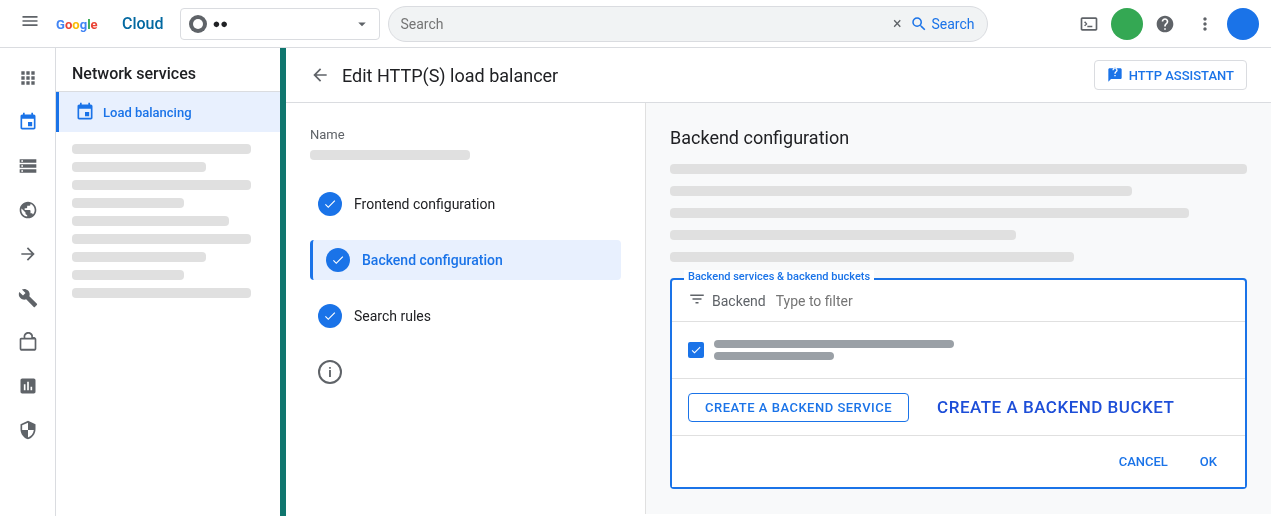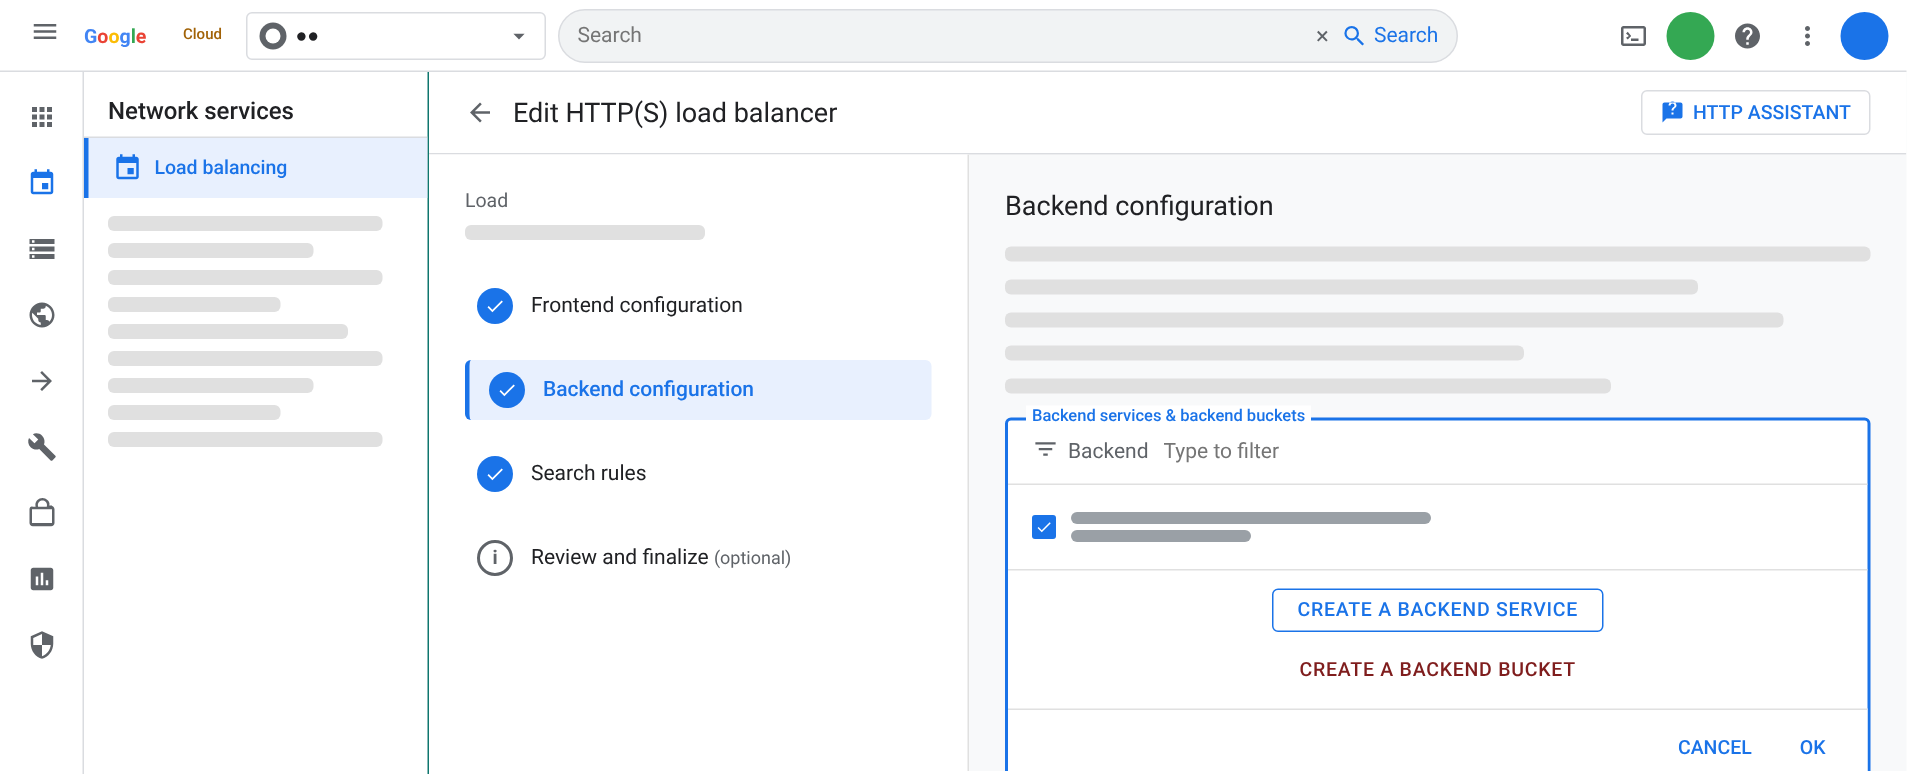--- a/index.html
+++ b/index.html
@@ -45,21 +45,21 @@
       display: flex; flex-direction: column; padding: 8px 0; overflow: hidden;
       flex-shrink: 0;
     }
     .sidebar-icon { width: 56px; height: 44px; display: flex; align-items: center; justify-content: center; cursor: pointer; color: #5f6368; }
     .sidebar-icon svg { width: 20px; height: 20px; fill: #5f6368; }
     .sidebar-icon.active { color: #1a73e8; }
     .sidebar-icon.active svg { fill: #1a73e8; }
 
     
     .left-nav {
-      width: 230px; background: #fff; border-right: 1px solid #0f766e;
+      width: 230px; background: #fff; border-right: 6px solid #0f766e;
       overflow-y: auto; flex-shrink: 0;
     }
     .left-nav-header {
       padding: 16px 16px 8px; font-size: 16px; font-weight: 500; color: #202124;
       border-bottom: 1px solid #dadce0;
     }
     .left-nav-item {
       display: flex; align-items: center; padding: 10px 16px; cursor: pointer;
       color: #5f6368; font-size: 13px; gap: 8px;
     }
@@ -161,30 +161,29 @@
     .checkbox-checked svg { width: 12px; height: 12px; fill: white; }
     .item-bar-group { display: flex; flex-direction: column; gap: 4px; flex: 1; }
     .item-bar { height: 8px; background: #9aa0a6; border-radius: 4px; }
     .item-bar.wide { width: 240px; }
     .item-bar.narrow { width: 120px; }
 
     
     .action-row {
       display: flex; align-items: center; gap: 12px; padding: 12px 16px;
       border-top: 1px solid #e0e0e0;
-      flex-direction: column;
     }
     .btn-outline {
       border: 1px solid #1a73e8; color: #1a73e8; background: #fff;
       padding: 6px 16px; border-radius: 4px; font-size: 13px; font-weight: 500;
       cursor: pointer; text-transform: uppercase; letter-spacing: 0.5px;
     }
     .btn-text {
-      border: none; color: #7f1d1d; background: transparent;
-      padding: 6px 16px; border-radius: 4px; font-size: 13px; font-weight: 500;
+      border: none; color: #1d4ed8; background: transparent;
+      padding: 6px 16px; border-radius: 4px; font-size: 17px; font-weight: 500;
       cursor: pointer; text-transform: uppercase; letter-spacing: 0.5px;
     }
 
     
     .footer-row {
       display: flex; justify-content: flex-end; align-items: center; gap: 8px;
       padding: 12px 16px; border-top: 1px solid #e0e0e0; background: #fff;
     }
     .btn-cancel { color: #1a73e8; background: transparent; border: none; font-size: 13px; font-weight: 500; cursor: pointer; padding: 6px 12px; text-transform: uppercase; }
     .btn-ok { color: #1a73e8; background: transparent; border: none; font-size: 13px; font-weight: 500; cursor: pointer; padding: 6px 12px; text-transform: uppercase; }
@@ -201,21 +200,21 @@
     <svg width="20" height="20" viewBox="0 0 24 24" fill="#5f6368">
         <path d="M3 18h18v-2H3v2zm0-5h18v-2H3v2zm0-7v2h18V6H3z"></path>
       </svg>
   </div>
   <div class="google-cloud-logo">
     <svg width="56" height="22" viewBox="0 0 120 44" xmlns="http://www.w3.org/2000/svg">
       <text x="0" y="32" font-size="28" font-family="Arial" font-weight="bold">
         <tspan fill="#4285f4">G</tspan><tspan fill="#ea4335">o</tspan><tspan fill="#fbbc05">o</tspan><tspan fill="#4285f4">g</tspan><tspan fill="#34a853">l</tspan><tspan fill="#ea4335">e</tspan>
       </text>
     </svg>
-    <span style="font-size:10px;color:#a16207;font-weight:500;margin-left:4px;">Cloud</span>
+    <span style="font-size:16px;color:#0369a1;font-weight:500;margin-left:4px;">Cloud</span>
   </div>
 
   <div class="project-selector">
     <div class="proj-icon">
       <svg viewBox="0 0 24 24">
           <circle cx="12" cy="12" r="10"></circle>
         </svg>
     </div>
     <span class="proj-name">●●</span>
     <svg width="18" height="18" viewBox="0 0 24 24" fill="#5f6368">
@@ -341,21 +340,21 @@
             <path d="M20 2H4c-1.1 0-2 .9-2 2v18l4-4h14c1.1 0 2-.9 2-2V4c0-1.1-.9-2-2-2zm-7 12h-2v-2h2v2zm0-4h-2c0-3.25 3-3 3-5 0-1.1-.9-2-2-2s-2 .9-2 2H8c0-2.21 1.79-4 4-4s4 1.79 4 4c0 2.5-3 2.75-3 5z"></path>
           </svg>
         <span>HTTP ASSISTANT</span>
       </div>
     </div>
 
     <div class="content-area">
 
       <div class="steps-panel">
         <div class="name-section">
-          <div class="name-label">Load</div>
+          <div class="name-label">Name</div>
           <div class="name-placeholder"></div>
         </div>
 
         <div class="step-list">
 
           <div class="step-item">
             <div class="step-circle">
               <svg viewBox="0 0 24 24">
                   <path d="M9 16.17L4.83 12l-1.42 1.41L9 19 21 7l-1.41-1.41z"></path>
                 </svg>
@@ -378,24 +377,20 @@
                   <path d="M9 16.17L4.83 12l-1.42 1.41L9 19 21 7l-1.41-1.41z"></path>
                 </svg>
             </div>
             <span class="step-label">Search rules</span>
           </div>
 
           <div class="step-item">
             <div class="step-circle info" style="display:flex;align-items:center;justify-content:center;">
               <span class="step-circle-inner" style="font-size:13px;color:#5f6368;font-weight:700;line-height:1;">i</span>
             </div>
-            <span class="step-label">
-              <span>Review and finalize</span>
-              <span style="color:#5f6368;font-size:12px;">(optional)</span>
-            </span>
           </div>
         </div>
       </div>
 
       <div class="right-panel">
         <div class="section-title">Backend configuration</div>
 
         <div class="skeleton-row w100"></div>
         <div class="skeleton-row w80"></div>
         <div class="skeleton-row w90"></div>

